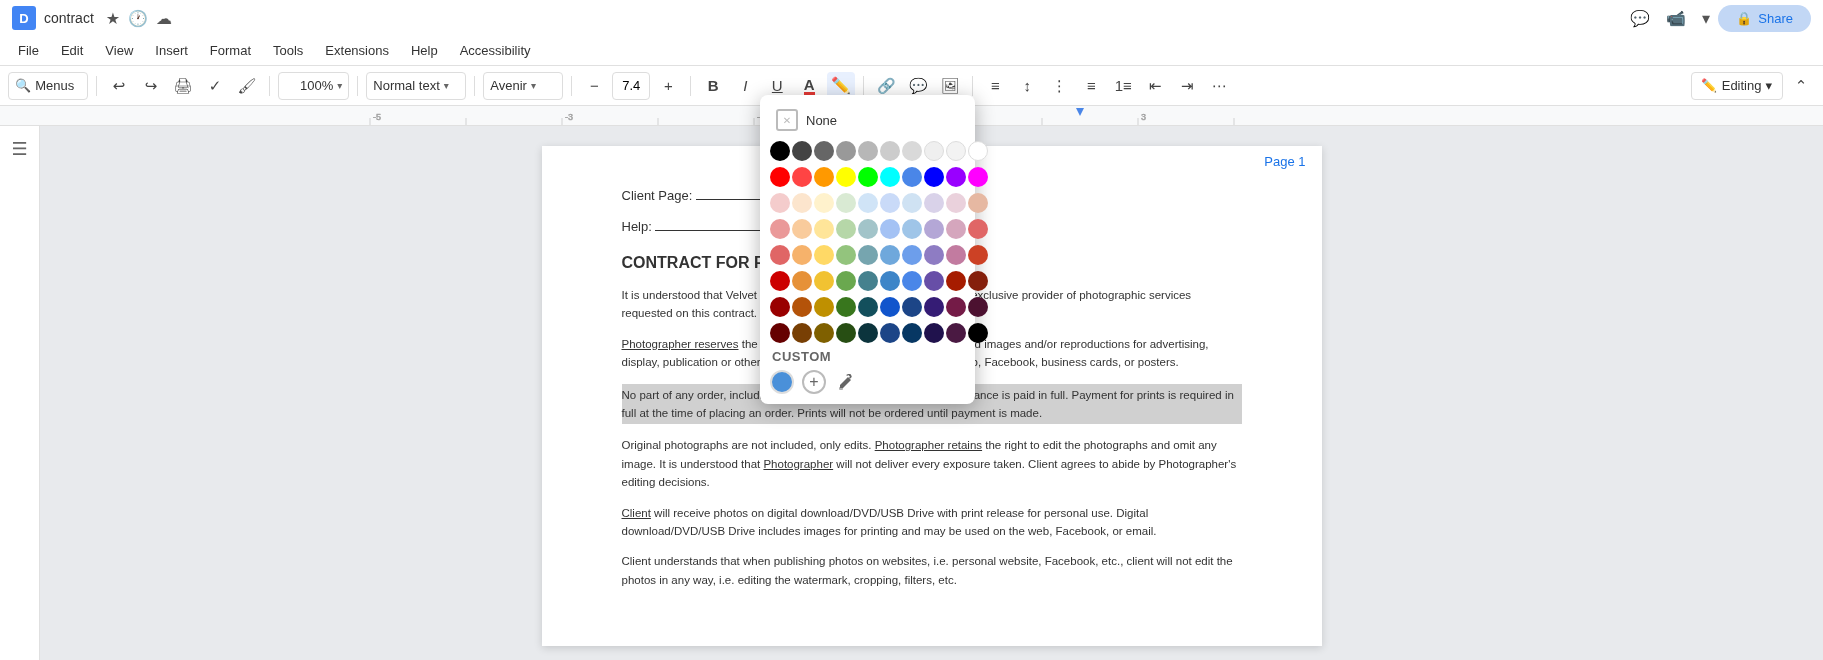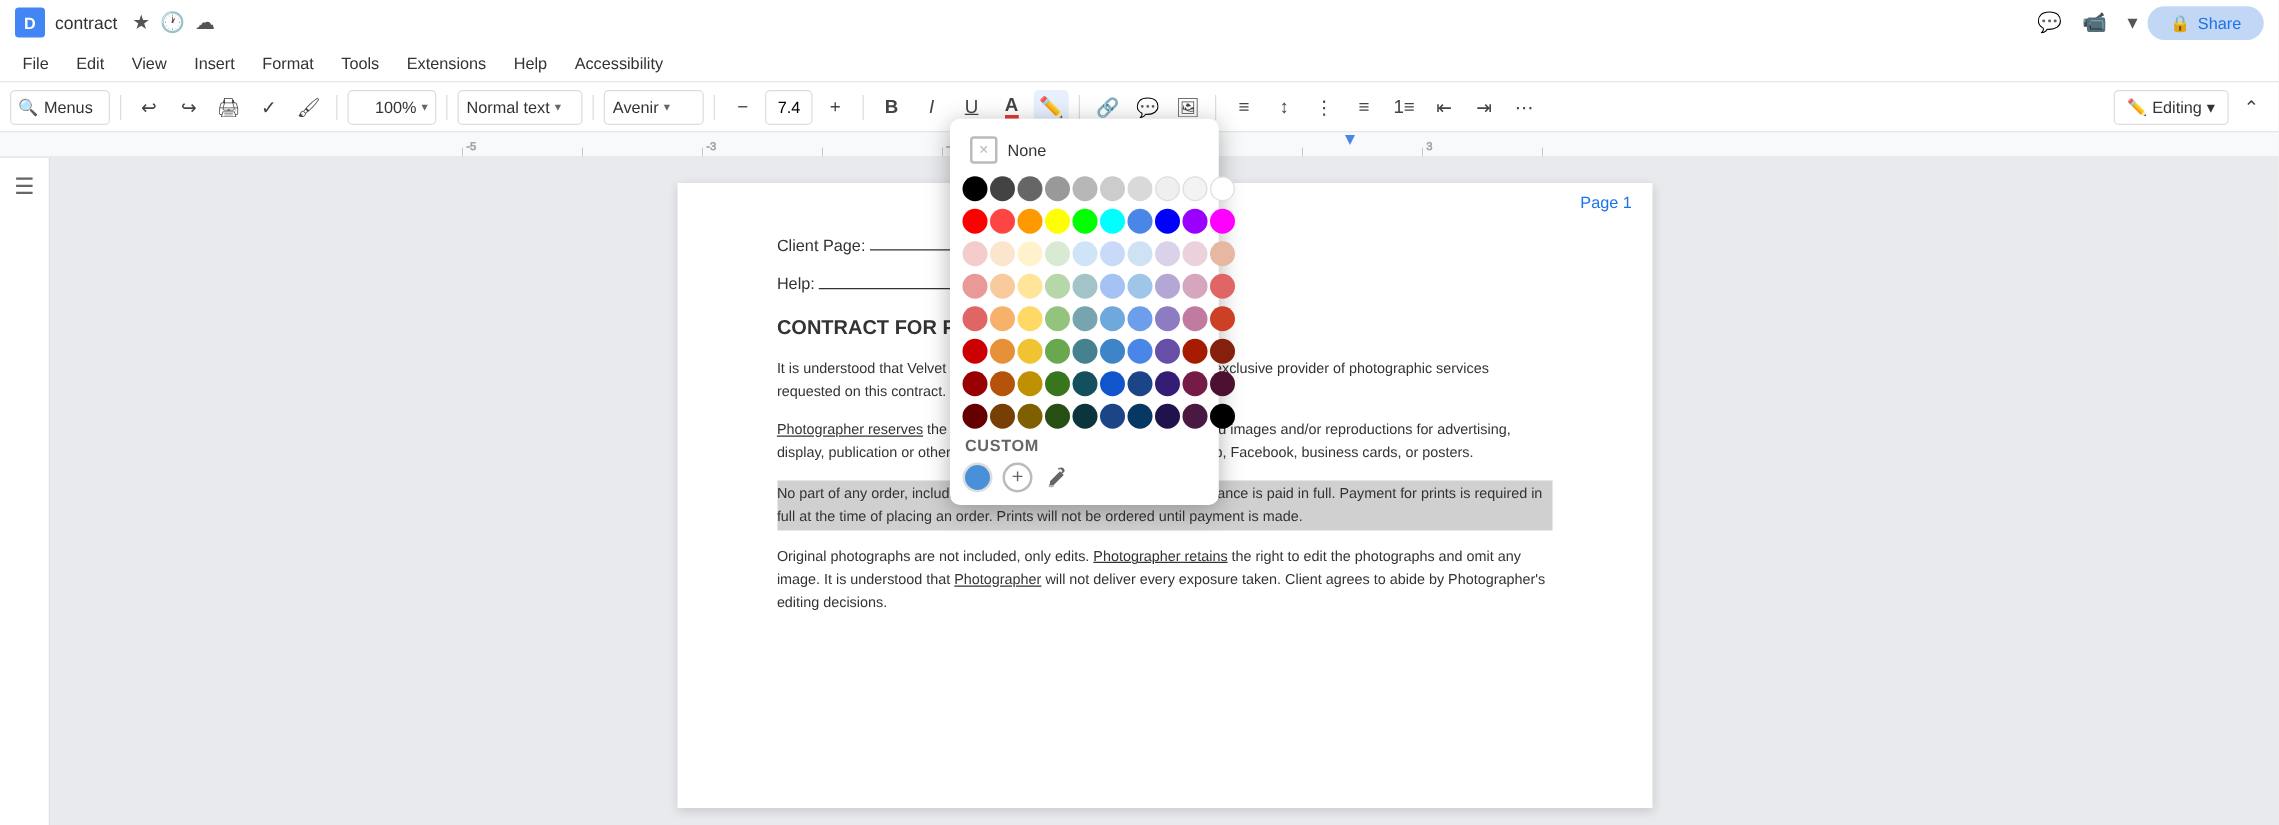--- a/index.html
+++ b/index.html
@@ -330,21 +330,25 @@
         </p>
 
         <p style="background:#d0d0d0; padding:2px 0;">
           No part of any order, including previews, will be delivered until the balance is paid in full. Payment for prints is required in full at the time of  placing an order. Prints will not be ordered until payment is made.
         </p>
 
         <p>
           Original photographs are not included, only edits. <span class="underline-text">Photographer retains</span> the right to edit the photographs and omit any image. It is understood  that <span class="underline-text">Photographer</span> will not deliver every exposure taken. Client agrees to abide by Photographer's editing decisions.
         </p>
 
-
+        <p>
+          <span class="underline-text">Client</span> will receive photos on digital download/DVD/USB Drive with print release for personal use. Digital download/DVD/USB Drive includes  images for printing and may be used on the web, Facebook, or email.
+        </p>
+
+        <p>Client understands that when publishing photos on websites, i.e. personal website, Facebook, etc., client will not edit the photos in any way, i.e. editing the watermark, cropping, filters, etc.</p>
       </div>
     </div>
   </div>
 </div>
 
 <div class="color-picker-popup">
 
   <div class="none-row">
     <div class="none-icon">✕</div>
     <span>None</span>

